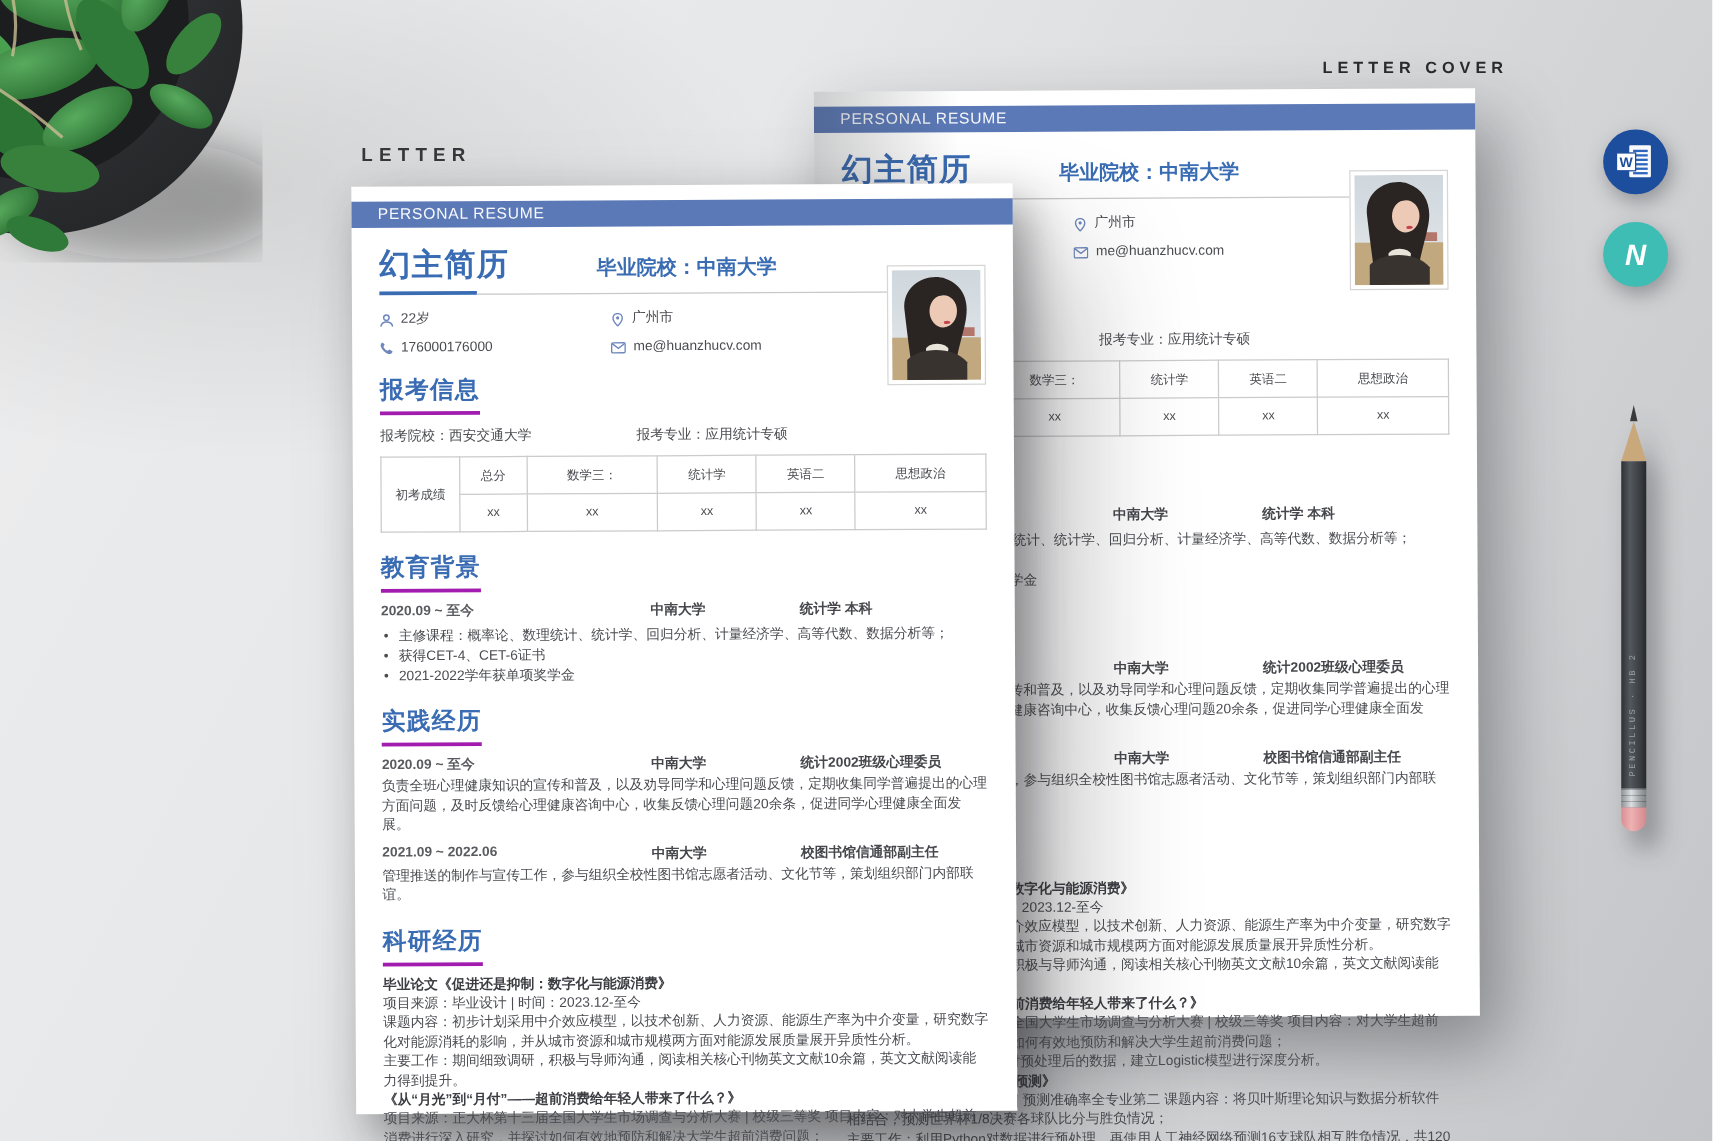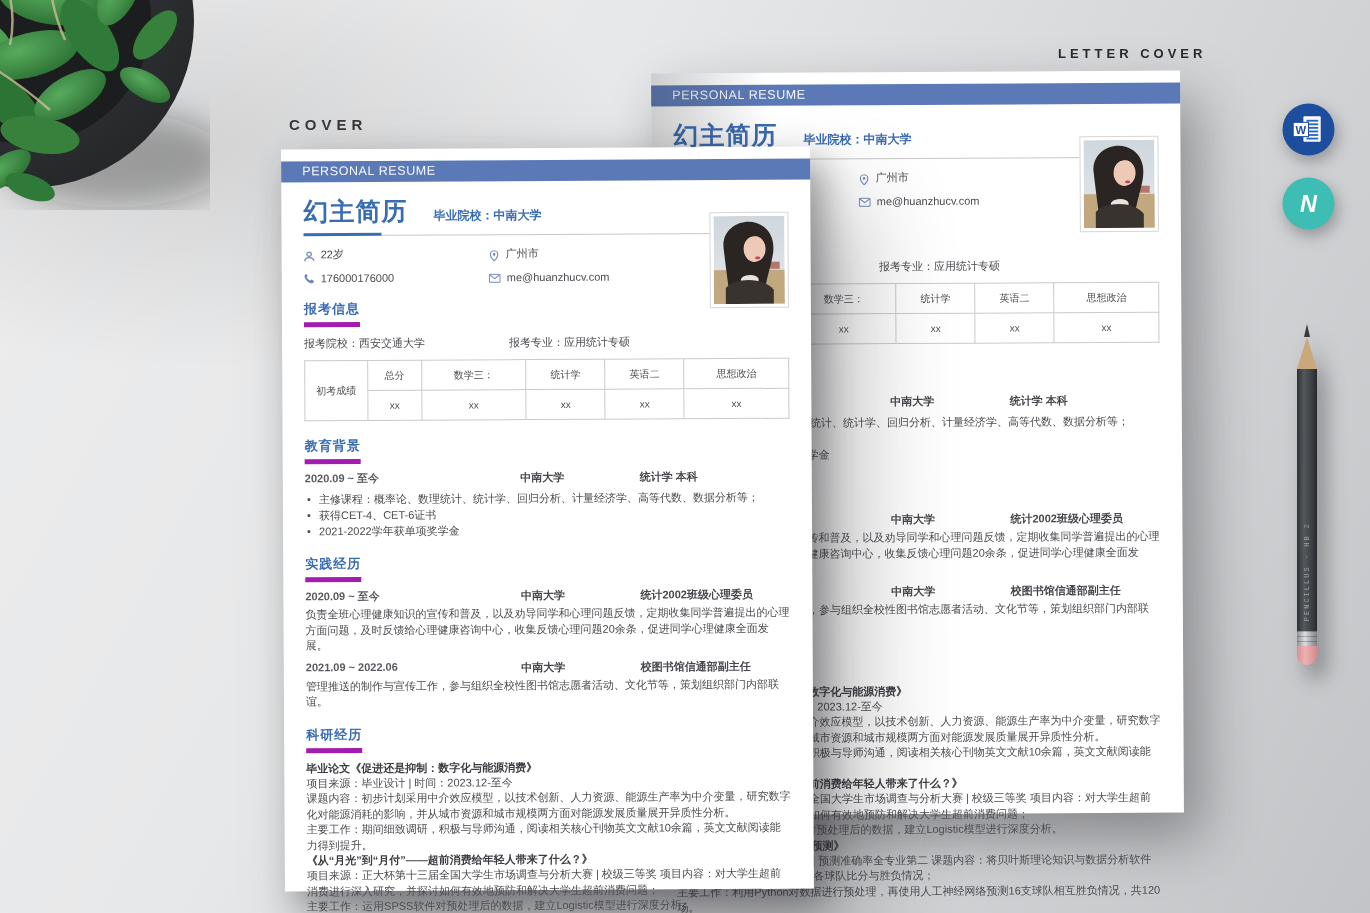--- a/index.html
+++ b/index.html
@@ -20,34 +20,34 @@
     box-shadow:18px 26px 55px rgba(35,36,40,.40);}
   .back-shade{position:absolute;inset:0;z-index:5;pointer-events:none;
     background:linear-gradient(90deg,rgba(55,57,61,.25),rgba(55,57,61,0) 22%);}
   
   .resume{position:relative;width:100%;height:100%;}
   .topbar{margin-top:12px;height:21px;background:#5b79b7;color:#f7f9fc;font-size:12.5px;
     letter-spacing:.6px;line-height:21px;padding-left:21px;}
   .content{padding:0 22px;}
   .name-row{margin-top:13px;display:flex;align-items:baseline;gap:26px;}
   .name{font-size:25px;font-weight:bold;color:#3a6cb4;letter-spacing:1px;}
-  .grad{font-size:12px;font-weight:bold;color:#3a6cb4;}
+  .grad{font-size:16px;font-weight:bold;color:#3a6cb4;margin-left:44px;}
   .name-rule{margin-top:5px;height:3px;position:relative;}
   .name-rule .accent{position:absolute;left:0;top:0;width:78px;height:3px;background:#3a6cb4;}
   .name-rule .gray{position:absolute;left:78px;right:0;top:2px;height:1px;background:#c8c8c8;}
   .contact-grid{margin-top:11px;display:grid;grid-template-columns:185px 1fr;row-gap:10px;
     font-size:11px;color:#4b4c51;width:360px;}
   .contact-item{display:flex;align-items:flex-end;gap:6px;}
   .contact-item svg{flex:0 0 auto;}
   .photo{position:absolute;top:53px;right:22px;width:79px;height:96px;background:#fff;
     border:1px solid #d6d6d6;padding:3px;box-sizing:border-box;}
   .photo svg{display:block;width:100%;height:100%;}
   .sec-head{margin-top:15px;}
-  .sec-title{display:inline-block;font-size:13px;font-weight:bold;color:#3a6cb4;
-    letter-spacing:1px;padding-bottom:4px;border-bottom:5px solid #a21caf;}
+  .sec-title{display:inline-block;font-size:19px;font-weight:bold;color:#3a6cb4;
+    letter-spacing:1px;padding-bottom:4px;border-bottom:3px solid #a21caf;}
   .apply-row{margin-top:9px;display:flex;font-size:11px;color:#4b4c51;}
   .apply-row .school{width:205px;}
   .score-table{margin-top:9px;width:100%;border-collapse:collapse;}
   .score-table td{border:1px solid #cbcbcb;height:29px;text-align:center;font-size:10px;color:#4b4c51;padding:0;}
   .score-table .rowhead{width:62px;}
   .exp-row{margin-top:7px;display:flex;font-size:11px;font-weight:bold;}
   .exp-row .period{color:#5a5b60;min-width:140px;}
   .exp-row .org{flex:1;text-align:center;color:#46474c;}
   .exp-row .role{min-width:150px;text-align:left;color:#46474c;}
   .bullets{margin:5px 0 0 0;padding:0;list-style:none;font-size:11px;color:#4b4c51;}
@@ -118,21 +118,21 @@
       <ellipse cx="75" cy="185" rx="44" ry="20" fill="#2c7434" transform="rotate(40 75 185)"></ellipse>
       <ellipse cx="140" cy="180" rx="40" ry="19" fill="url(#leafG)" transform="rotate(-30 140 180)"></ellipse>
       <ellipse cx="30" cy="175" rx="38" ry="18" fill="url(#leafG)" transform="rotate(-60 30 175)"></ellipse>
       <ellipse cx="110" cy="220" rx="40" ry="18" fill="#37813d" transform="rotate(10 110 220)"></ellipse>
       <ellipse cx="75" cy="255" rx="30" ry="14" fill="url(#leafG)" transform="rotate(-35 75 255)"></ellipse>
       <ellipse cx="100" cy="272" rx="26" ry="12" fill="#2f7a38" transform="rotate(20 100 272)"></ellipse>
       <path d="M60 40q30 40 20 90M120 30q-5 50 15 95M40 140q40 20 80 55" fill="none" stroke="#cbbd93" stroke-width="2.5" opacity=".8"></path>
     </g>
   </svg>
 
-  <div class="float-label label-resume">COVER</div>
+  <div class="float-label label-resume">LETTER</div>
   <div class="float-label label-letter">LETTER COVER</div>
 
   <div class="page page-back">
     <div class="resume-slot">
   <div class="resume">
     <div class="topbar">PERSONAL RESUME</div>
     <div class="content">
       <div class="name-row">
         <span class="name">幻主简历</span>
         <span class="grad">毕业院校：中南大学</span>

